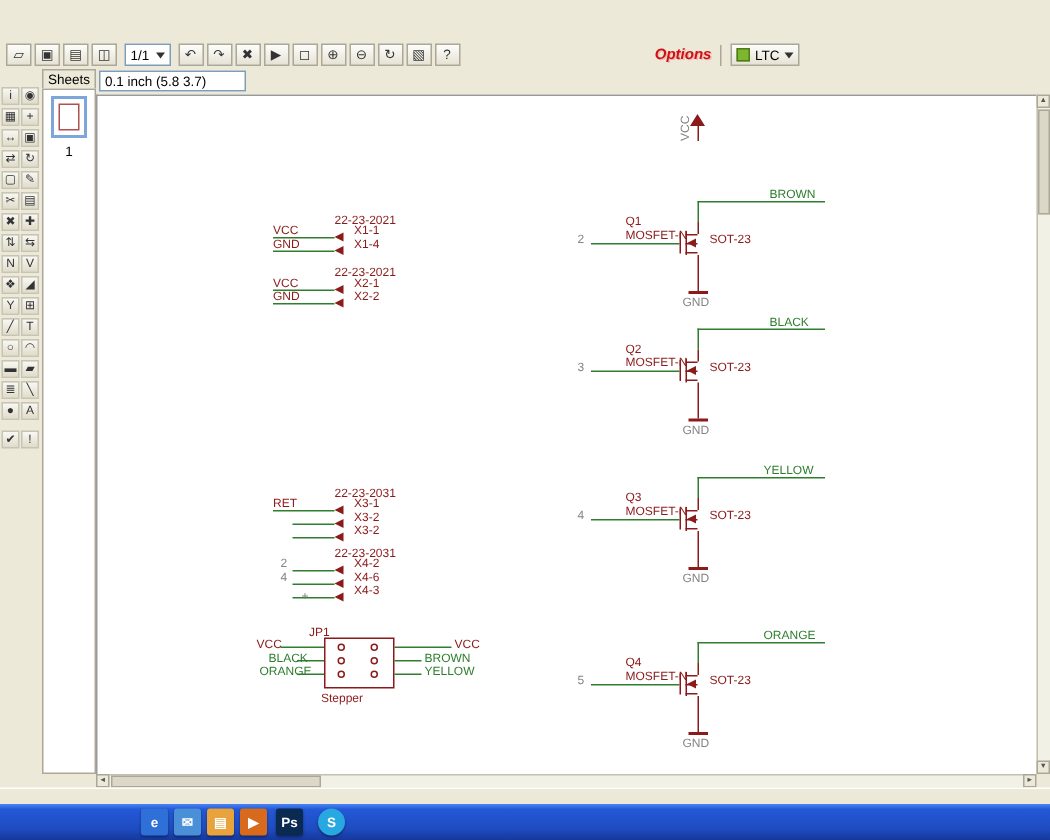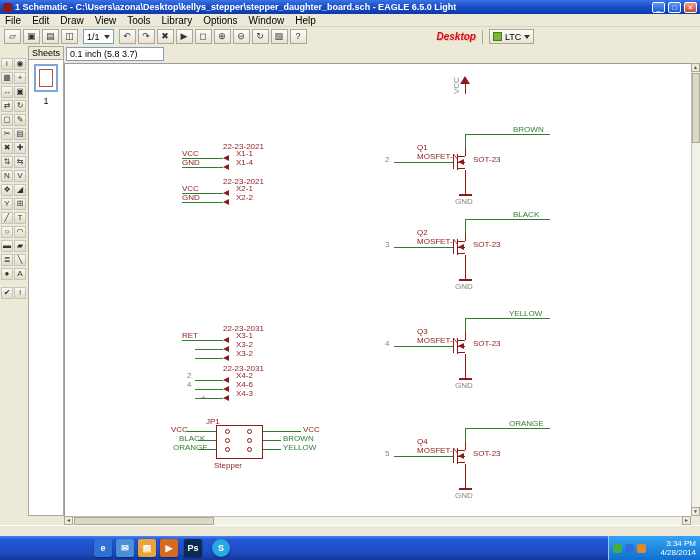--- a/index.html
+++ b/index.html
@@ -59,60 +59,42 @@
   .appbtn{position:absolute;top:3px;width:18px;height:18px;border-radius:2px;color:#fff;font-size:9px;font-weight:bold;text-align:center;line-height:18px;box-shadow:0 1px 2px rgba(0,0,0,.4)}
   .tray{position:absolute;right:0;top:0;height:24px;width:92px;background:linear-gradient(180deg,#35a4f2,#0f70d0);border-left:1px solid #9cc8f0;display:flex;align-items:center;padding-left:4px;gap:3px}
   .trayicon{width:9px;height:9px;border-radius:2px;flex:none}
   .clock{color:#fff;font-size:8px;line-height:9px;text-align:right;margin-left:auto;padding-right:4px}
 </style>
 </head>
 <body>
 
 <div id="screen">
 
-  <div class="titlebar">
-    <i class="appicon"></i>
-    <span class="ttl">1 Schematic - C:\Users\azona\Desktop\kellys_stepper\stepper_daughter_board.sch - EAGLE 6.5.0 Light</span>
-    <span class="winbtn">_</span>
-    <span class="winbtn">□</span>
-    <span class="winbtn close">✕</span>
-  </div>
-
-  <div class="menubar">
-    <span>File</span>
-    <span>Edit</span>
-    <span>Draw</span>
-    <span>View</span>
-    <span>Tools</span>
-    <span>Library</span>
-    <span>Options</span>
-    <span>Window</span>
-    <span>Help</span>
-  </div>
+
 
   <div class="toolbar">
     <span class="tbtn">▱</span>
     <span class="tbtn">▣</span>
     <span class="tbtn">▤</span>
     <span class="tbtn">◫</span>
     <span class="combo">
         <span>1/1</span>
         <i class="dn-arrow"></i>
       </span>
     <span class="tbtn">↶</span>
     <span class="tbtn">↷</span>
     <span class="tbtn">✖</span>
     <span class="tbtn">▶</span>
     <span class="tbtn">◻</span>
     <span class="tbtn">⊕</span>
     <span class="tbtn">⊖</span>
     <span class="tbtn">↻</span>
     <span class="tbtn">▧</span>
     <span class="tbtn">?</span>
-    <span class="logo">Desktop</span>
+    <span class="logo">Options</span>
     <i class="vsep"></i>
     <span class="ltcbtn">
         <i class="ltcicon"></i>
         <span>LTC</span>
         <i class="dn-arrow"></i>
       </span>
   </div>
 
   <div class="coordbar">
     <span class="coordfield">0.1 inch (5.8 3.7)</span>
@@ -334,24 +316,15 @@
 
   <div class="statusbar"></div>
 
   <div class="taskbar">
     <div class="appbtn" style="left:94px;background:#2e6fd8"><span>e</span></div>
     <div class="appbtn" style="left:116px;background:#4a90d8"><span>✉</span></div>
     <div class="appbtn" style="left:138px;background:#e8a33c"><span>▤</span></div>
     <div class="appbtn" style="left:160px;background:#d86a1e"><span>▶</span></div>
     <div class="appbtn" style="left:184px;background:#0b2a52"><span>Ps</span></div>
     <div class="appbtn" style="left:212px;background:#28a8e0;border-radius:50%"><span>S</span></div>
-    <div class="tray">
-      <i class="trayicon" style="background:#3fae49"></i>
-      <i class="trayicon" style="background:#2b6fd8"></i>
-      <i class="trayicon" style="background:#e0882a"></i>
-      <div class="clock">
-        <div>3:34 PM</div>
-        <div>4/28/2014</div>
-      </div>
-    </div>
   </div>
 
 </div>
 
 </body></html>

